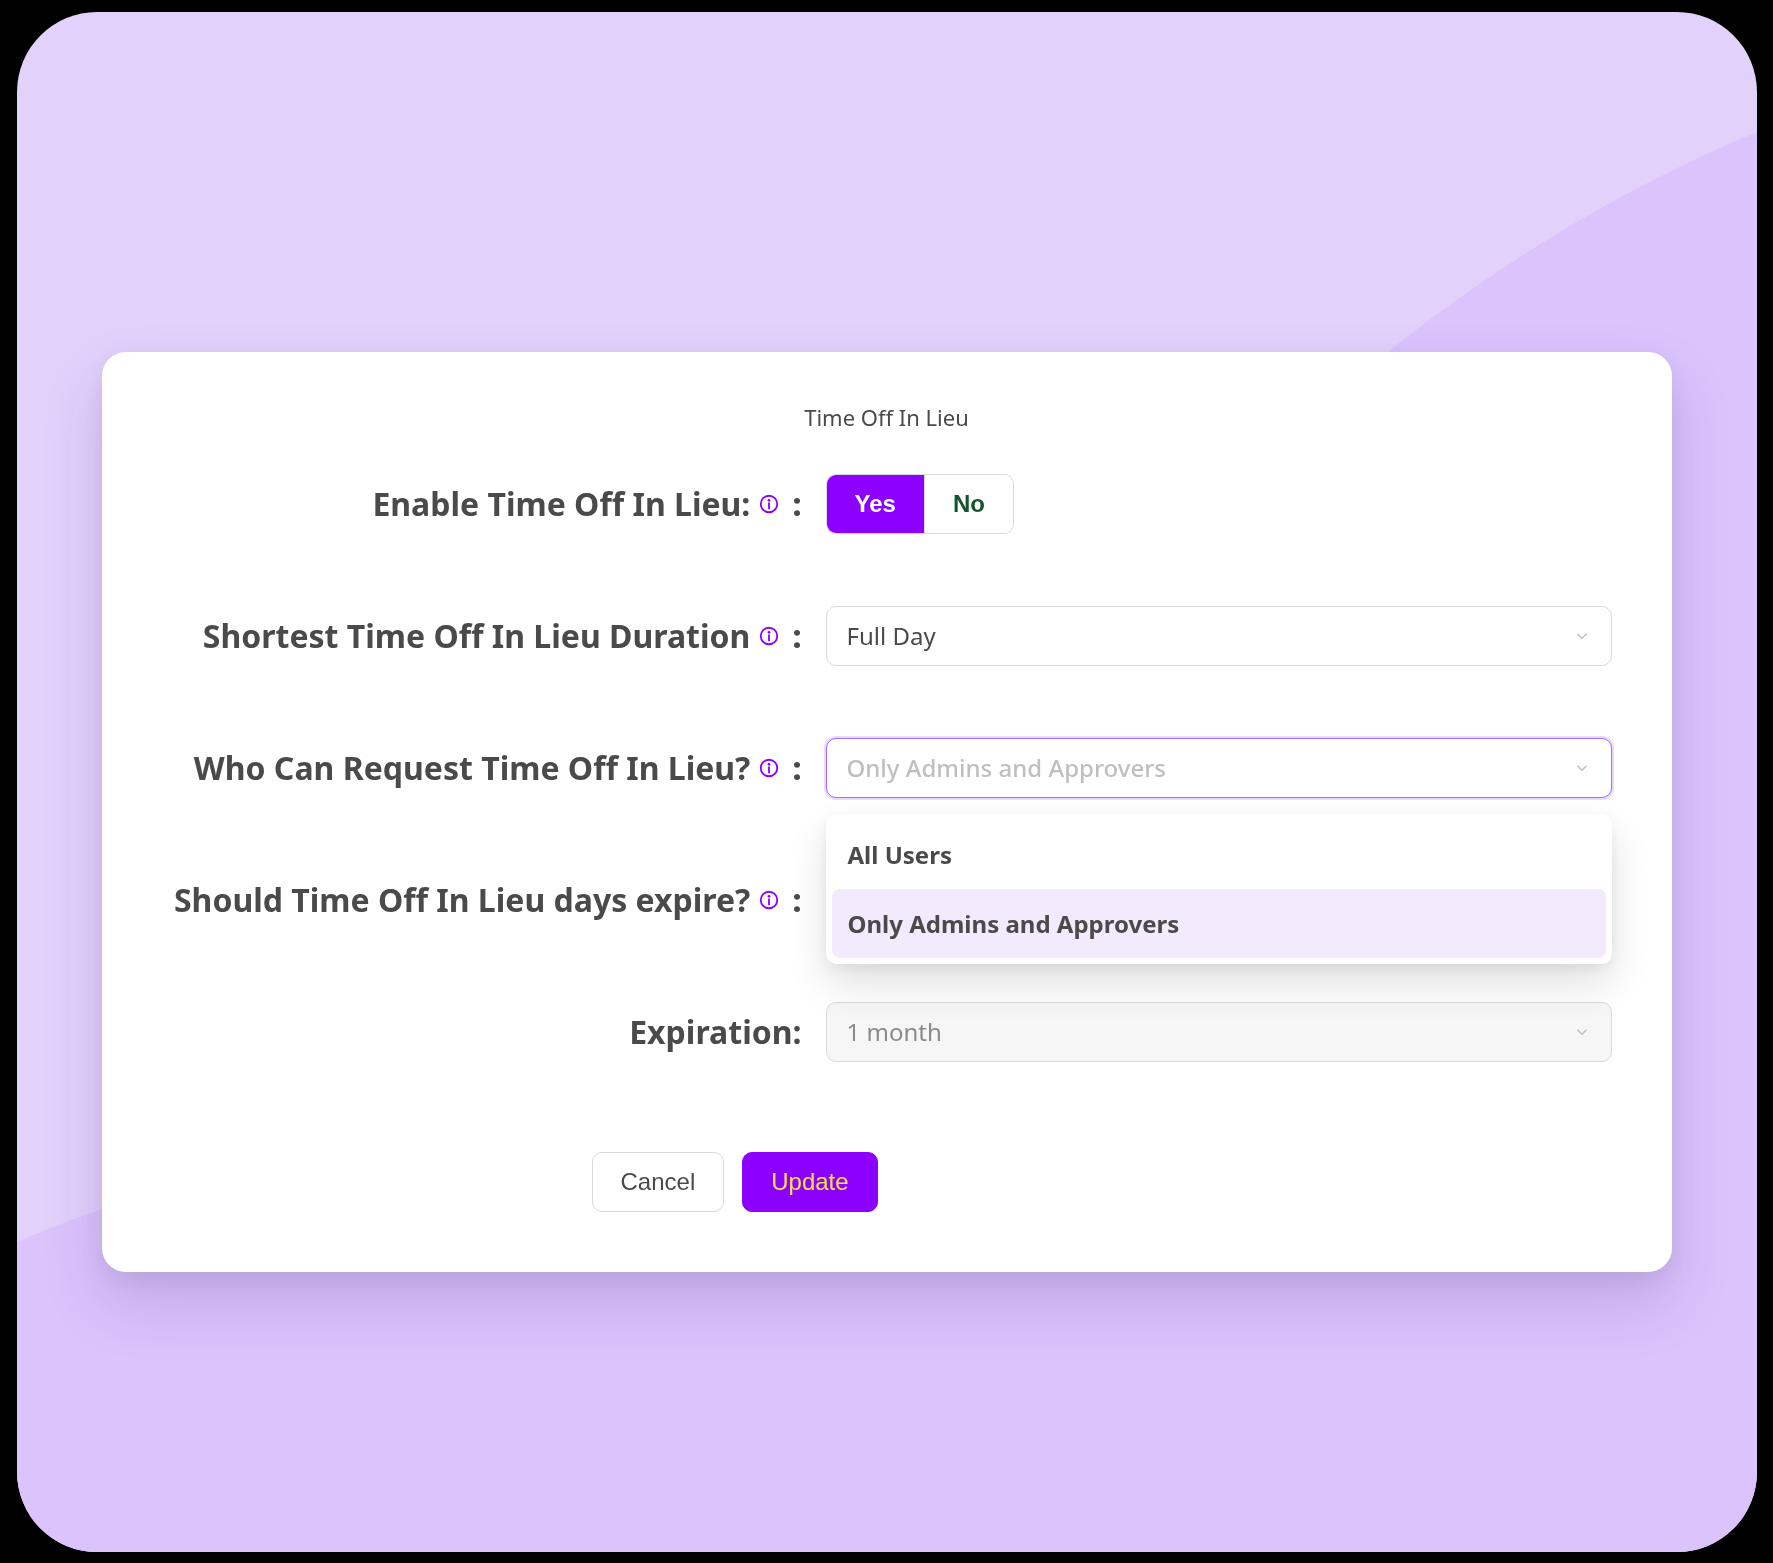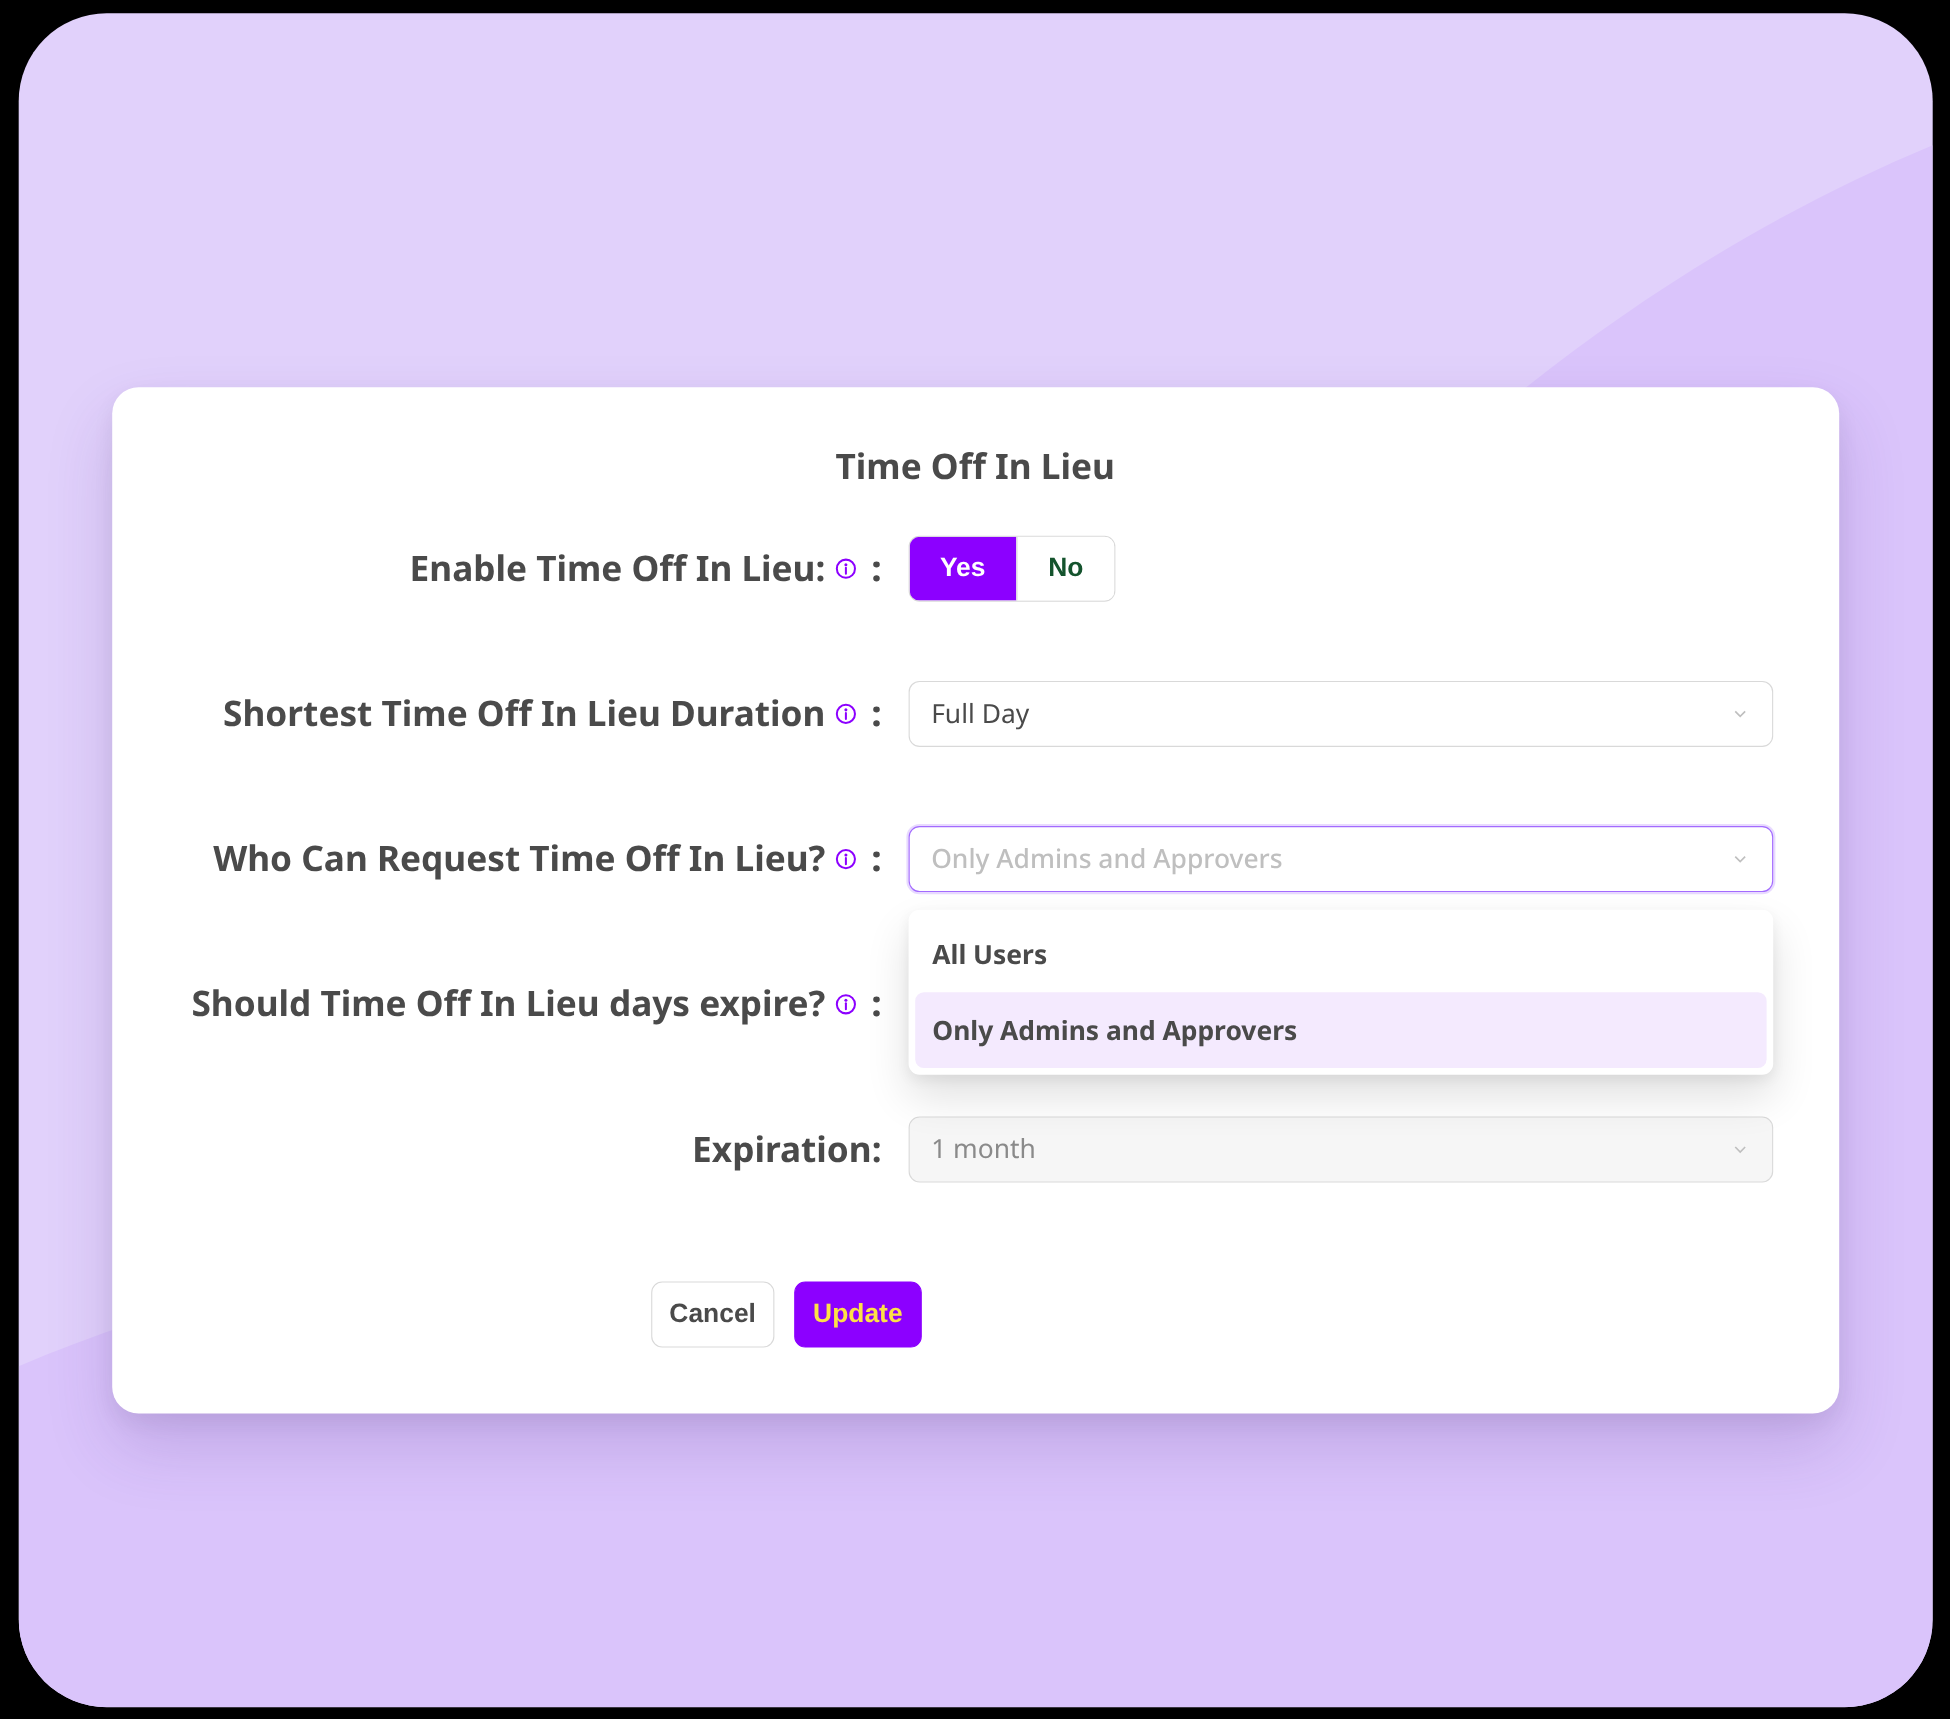--- a/index.html
+++ b/index.html
@@ -38,22 +38,22 @@
     left: 50%; top: 340px;
     transform: translateX(-50%);
     width: 1570px;
     background: #fff;
     border-radius: 24px;
     box-shadow: 0 30px 60px rgba(80,40,140,0.18), 0 8px 20px rgba(0,0,0,0.06);
     padding: 50px 60px 60px 60px;
   }
   .card-title {
     text-align: center;
-    font-size: 32px;
-    font-weight: 700;
+    font-size: 22px;
+    font-weight: 400;
     color: #4A4A4A;
     margin-bottom: 42px;
   }
   .row {
     display: flex;
     align-items: center;
     margin-bottom: 72px;
     min-height: 60px;
   }
   .row:last-of-type { margin-bottom: 0; }
@@ -160,22 +160,22 @@
   .actions {
     display: flex;
     gap: 18px;
     margin-top: 90px;
     margin-left: 430px;
   }
   .btn {
     height: 60px;
     border-radius: 10px;
     font-size: 24px;
-    font-weight: 700;
-    padding: 0 16px;
+    font-weight: 400;
+    padding: 0 28px;
     cursor: pointer;
     border: 1px solid #D9D9D9;
     background: #fff;
     color: #4A4A4A;
   }
   .btn.primary {
     background: #8C00FF;
     border-color: #8C00FF;
     color: #fde047;
   }

